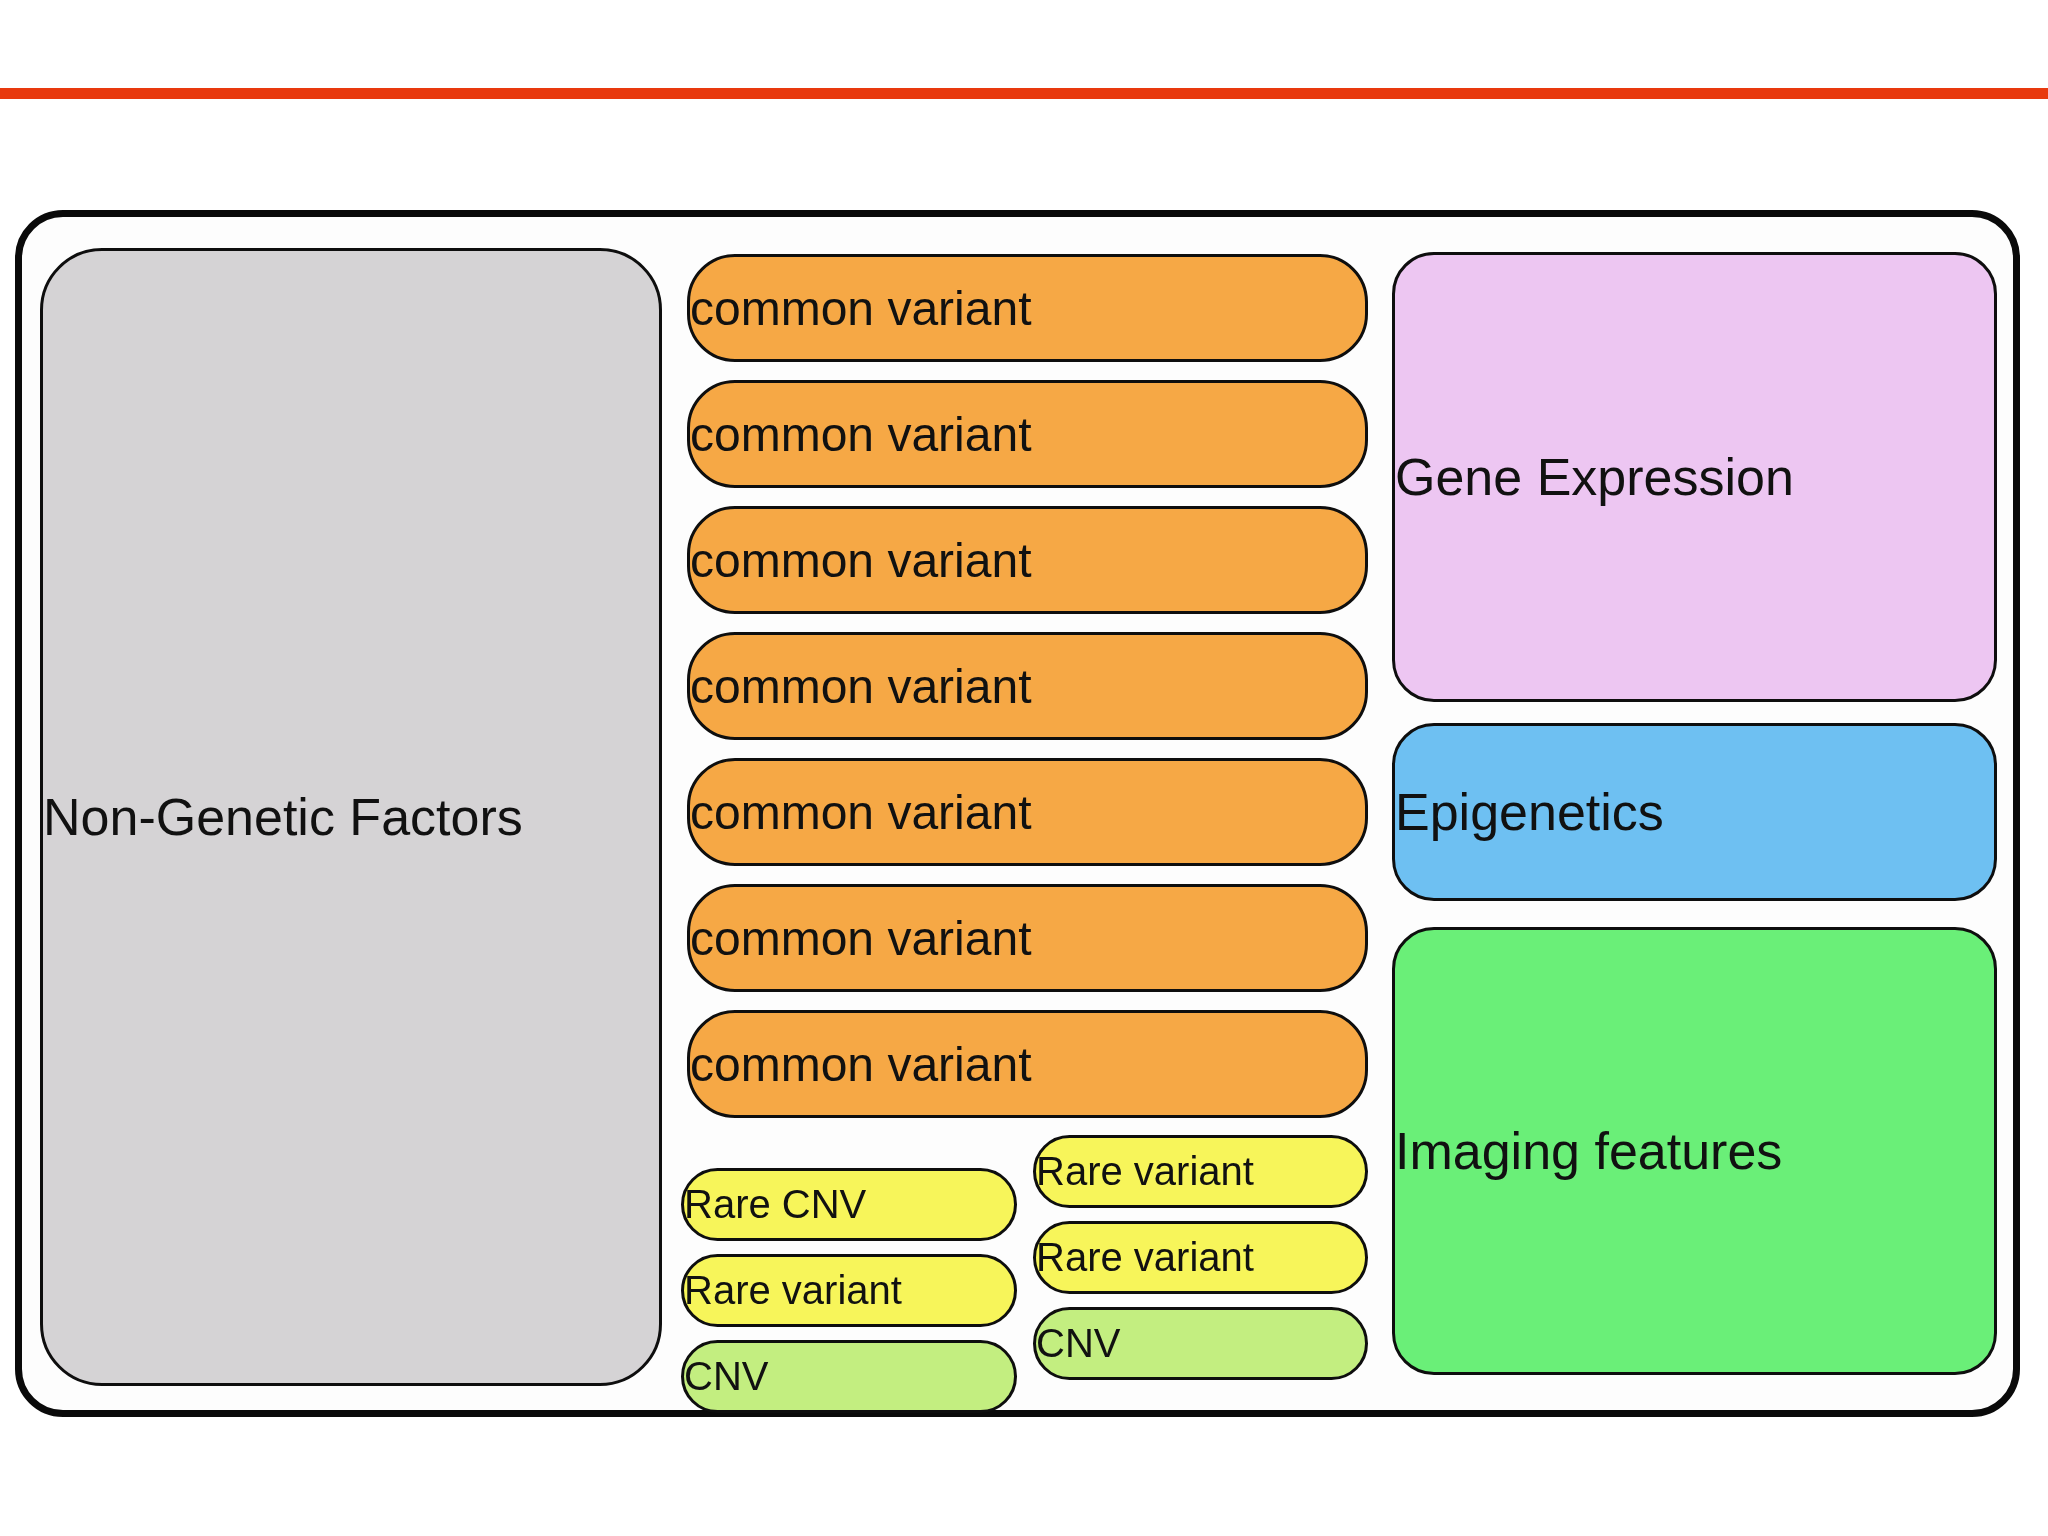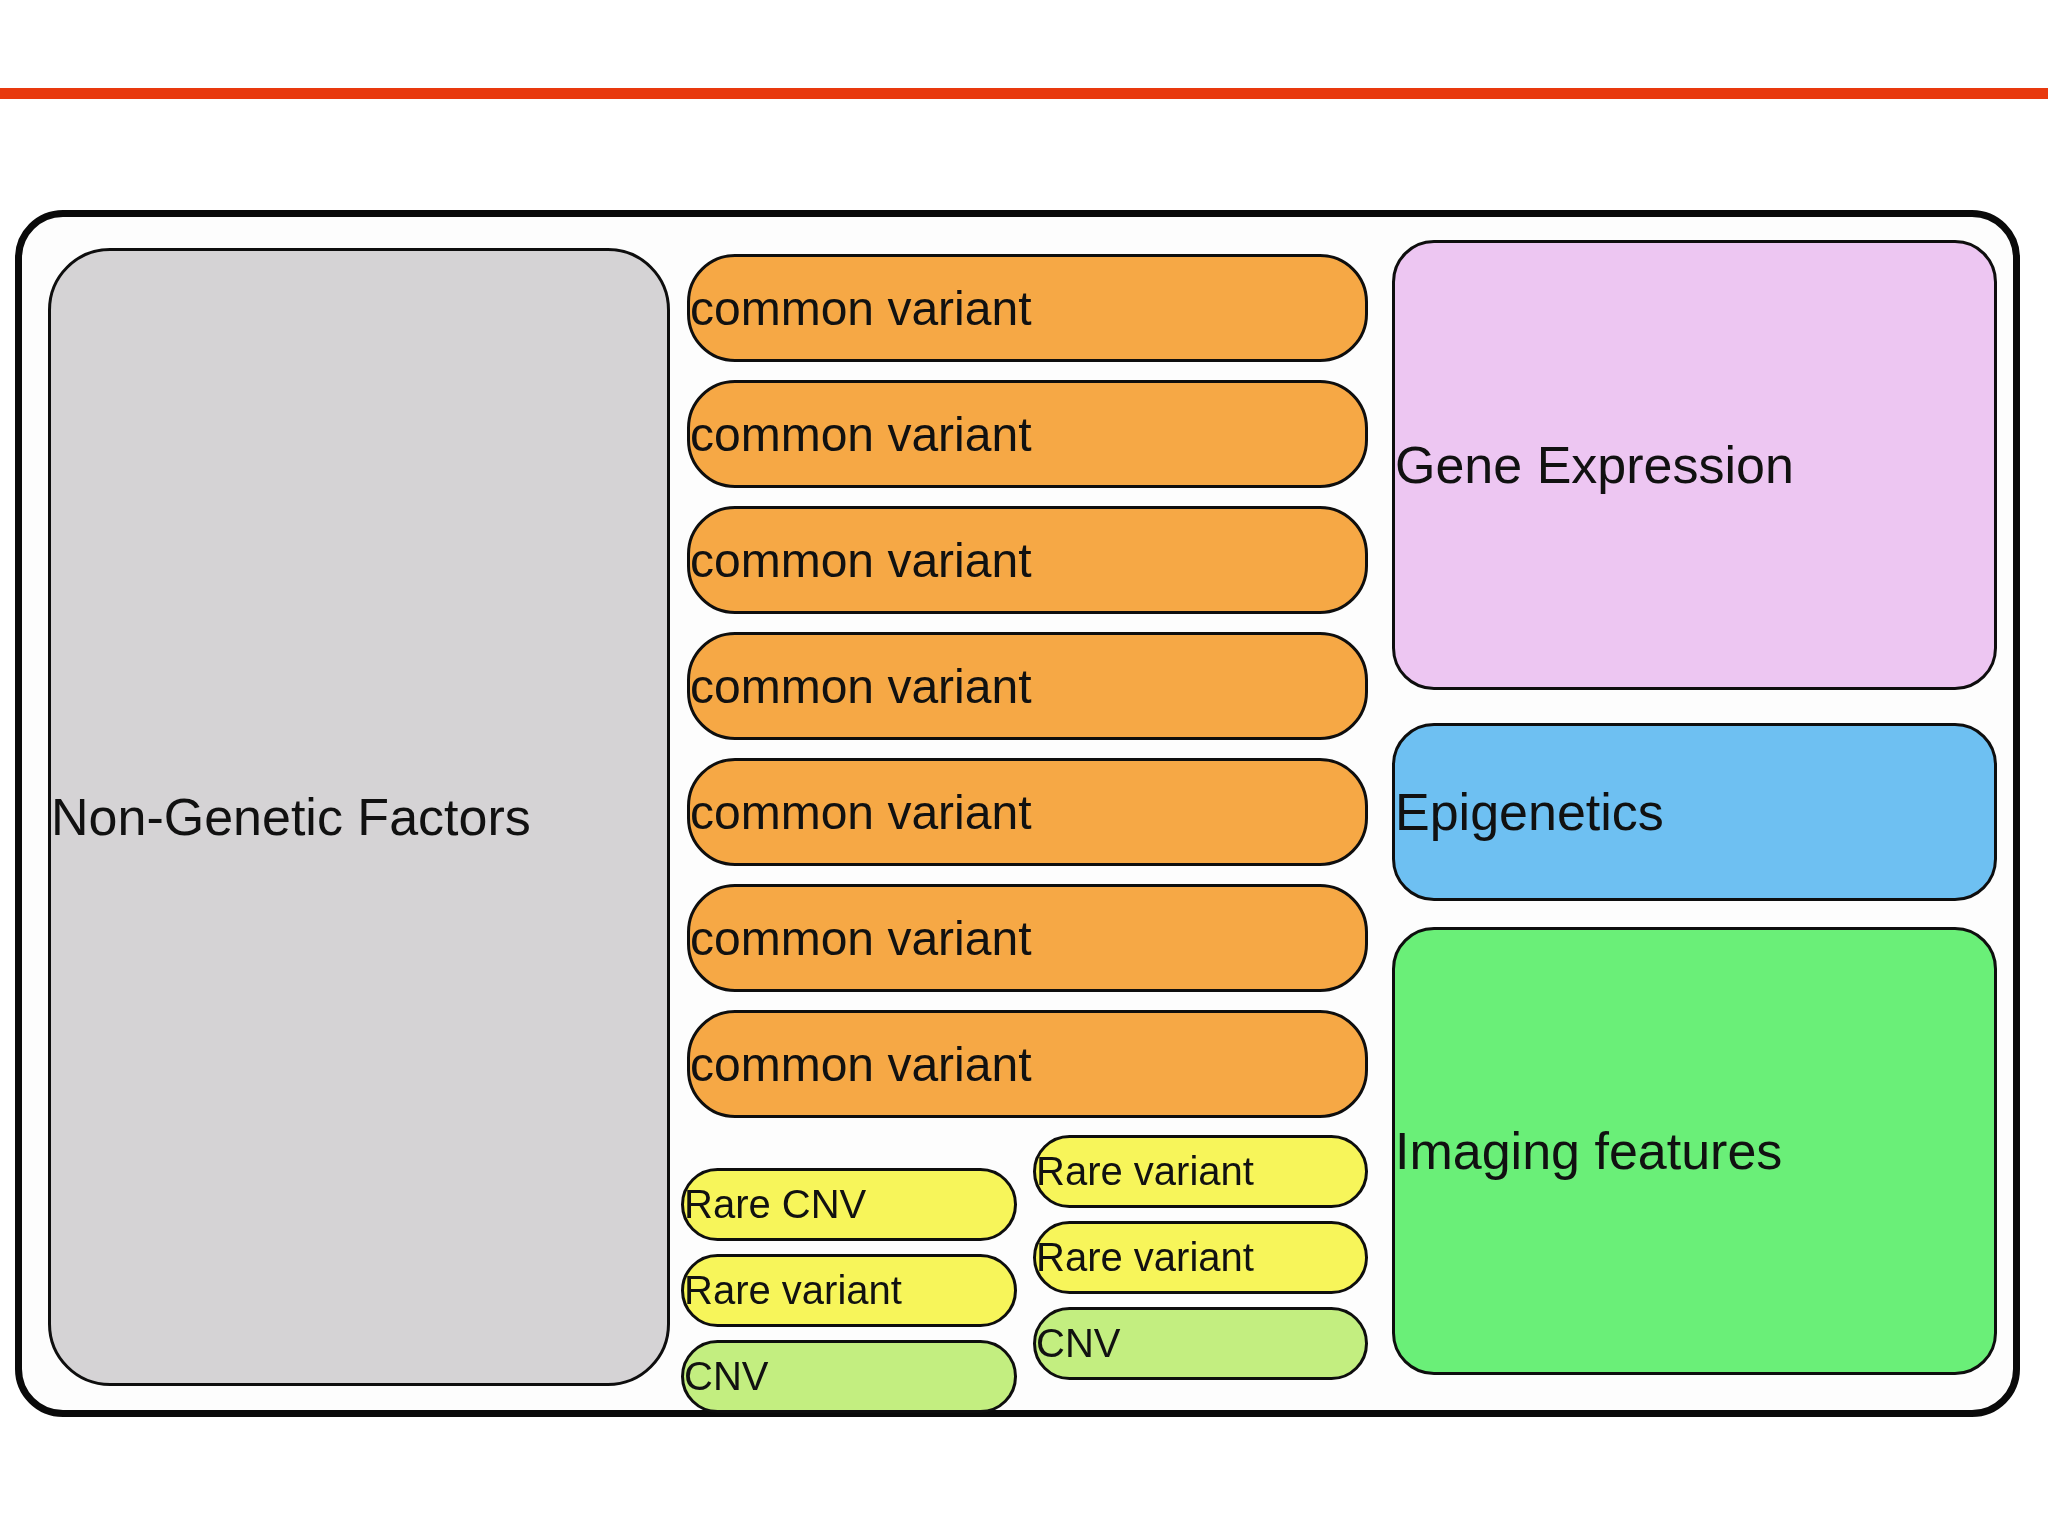--- a/index.html
+++ b/index.html
@@ -49,21 +49,21 @@
     position: absolute;
     box-sizing: border-box;
     display: flex;
     align-items: center;
     justify-content: flex-start;
     border: 3px solid #0e0e0e;
     color: #111111;
     text-align: center;
   }
   .gray-box {
-    left: 48px; top: 248px; width: 622px; height: 1138px;
+    left: 40px; top: 248px; width: 622px; height: 1138px;
     background: var(--non-genetic-gray, #D5D3D5);
     border-radius: 62px;
     font-size: 52px;
   }
   .orange-pill {
     left: 687px; width: 681px; height: 108px;
     background: var(--common-variant-orange, #F6A845);
     border-radius: 48px;
     font-size: 48px;
   }
@@ -80,21 +80,21 @@
   .sp-row0 { top: 1135px; }
   .sp-row1 { top: 1221px; }
   .sp-row2 { top: 1307px; }
   .rare-yellow { background: var(--rare-yellow, #F7F55A); }
   .cnv-green   { background: var(--cnv-green, #C3EE80); }
   .right-box {
     left: 1392px; width: 605px;
     border-radius: 42px;
     font-size: 52px;
   }
-  .purple-box { top: 240px; height: 450px; background: var(--gene-expression-purple, #EDC6F2); }
+  .purple-box { top: 252px; height: 450px; background: var(--gene-expression-purple, #EDC6F2); }
   .blue-box   { top: 723px; height: 178px; background: var(--epigenetics-blue, #6EC0F2); }
   .green-box  { top: 927px; height: 448px; background: var(--imaging-green, #6AEF78); }
 </style>
 </head>
 <body>
 
 <div class="page">
 
   <div class="title-rule"></div>
 

